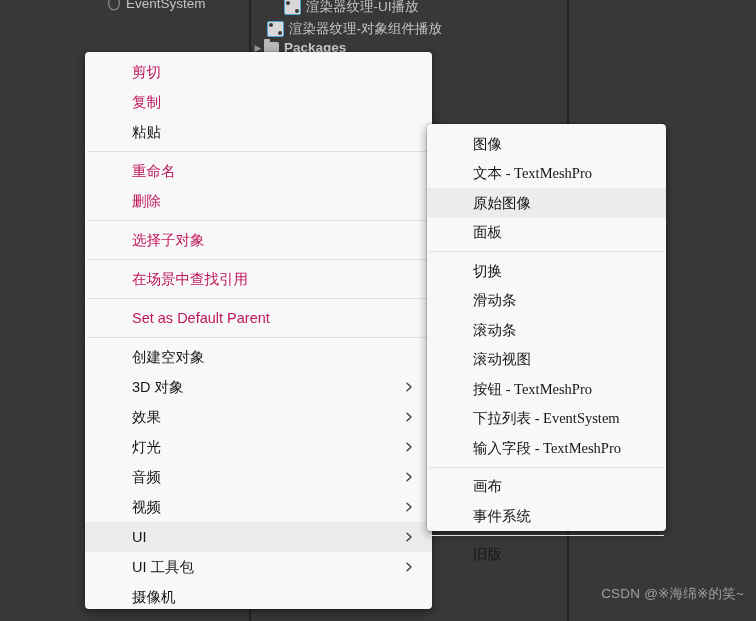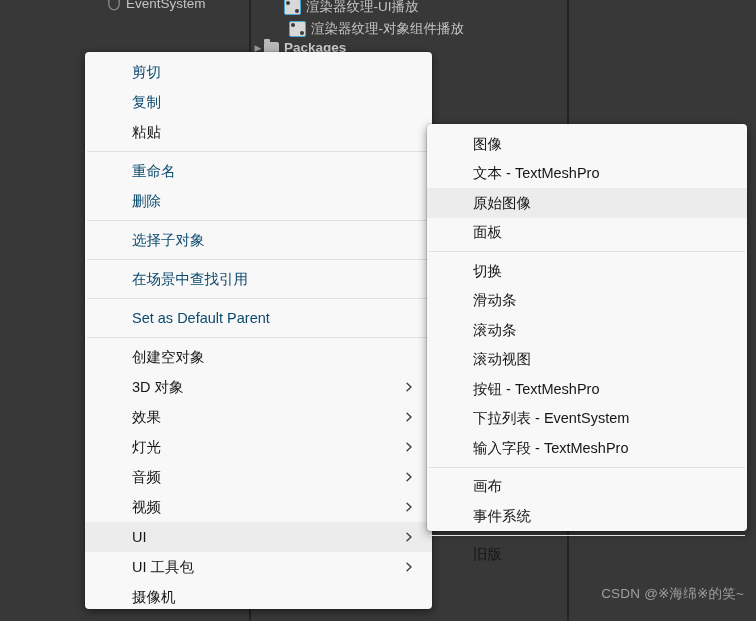--- a/index.html
+++ b/index.html
@@ -121,38 +121,39 @@
   }
   #menu-main {
     left: 85px;
     top: 52px;
     width: 347px;
     height: 557px;
   }
   #menu-sub {
     left: 427px;
     top: 124px;
-    width: 320px;
+    width: 239px;
     height: 407px;
+    font-family: Liberation Serif, serif;
   }
 
   .mi {
     position: relative;
     display: flex;
     align-items: center;
     height: 30px;
     padding: 0 14px 0 47px;
     white-space: nowrap;
     line-height: 1;
   }
   #menu-sub .mi {
     padding-left: 46px;
     height: 29.5px;
   }
-  .mi.disabled { color: #0c4a6e; }
+  .mi.disabled { color: #be185d; }
   .mi.enabled  { color: #161616; }
   .mi.hl {
     background: #ececec;
     text-align: right;
   }
   .mi .arrow {
     position: absolute;
     right: 18px;
     top: 50%;
     transform: translateY(-50%);
@@ -176,21 +177,21 @@
       <div class="hier-row" style="left: 107px; top: -4px;">
         <span class="hier-icon icon-shield"><svg width="14" height="14" viewBox="0 0 14 14">
             <path d="M7 1 L12.2 3 V7 C12.2 10 9.8 12.3 7 13 C4.2 12.3 1.8 10 1.8 7 V3 Z" fill="none" stroke="#8e8e8e" stroke-width="1.2"></path>
           </svg></span>
         <span>EventSystem</span>
       </div>
       <div class="hier-row" style="left: 284px; top: -2px;">
         <span class="hier-icon icon-prefab-frame"></span>
         <span>渲染器纹理-UI播放</span>
       </div>
-      <div class="hier-row" style="left: 289px; top: 20px;">
+      <div class="hier-row" style="left: 267px; top: 20px;">
         <span class="hier-icon icon-prefab-frame"></span>
         <span>渲染器纹理-对象组件播放</span>
       </div>
       <div class="hier-row bold" style="left: 252px; top: 40px;">
         <span class="tri">▶</span>
         <span class="hier-icon icon-folder"></span>
         <span>Packages</span>
       </div>
     </div>
 </div>

